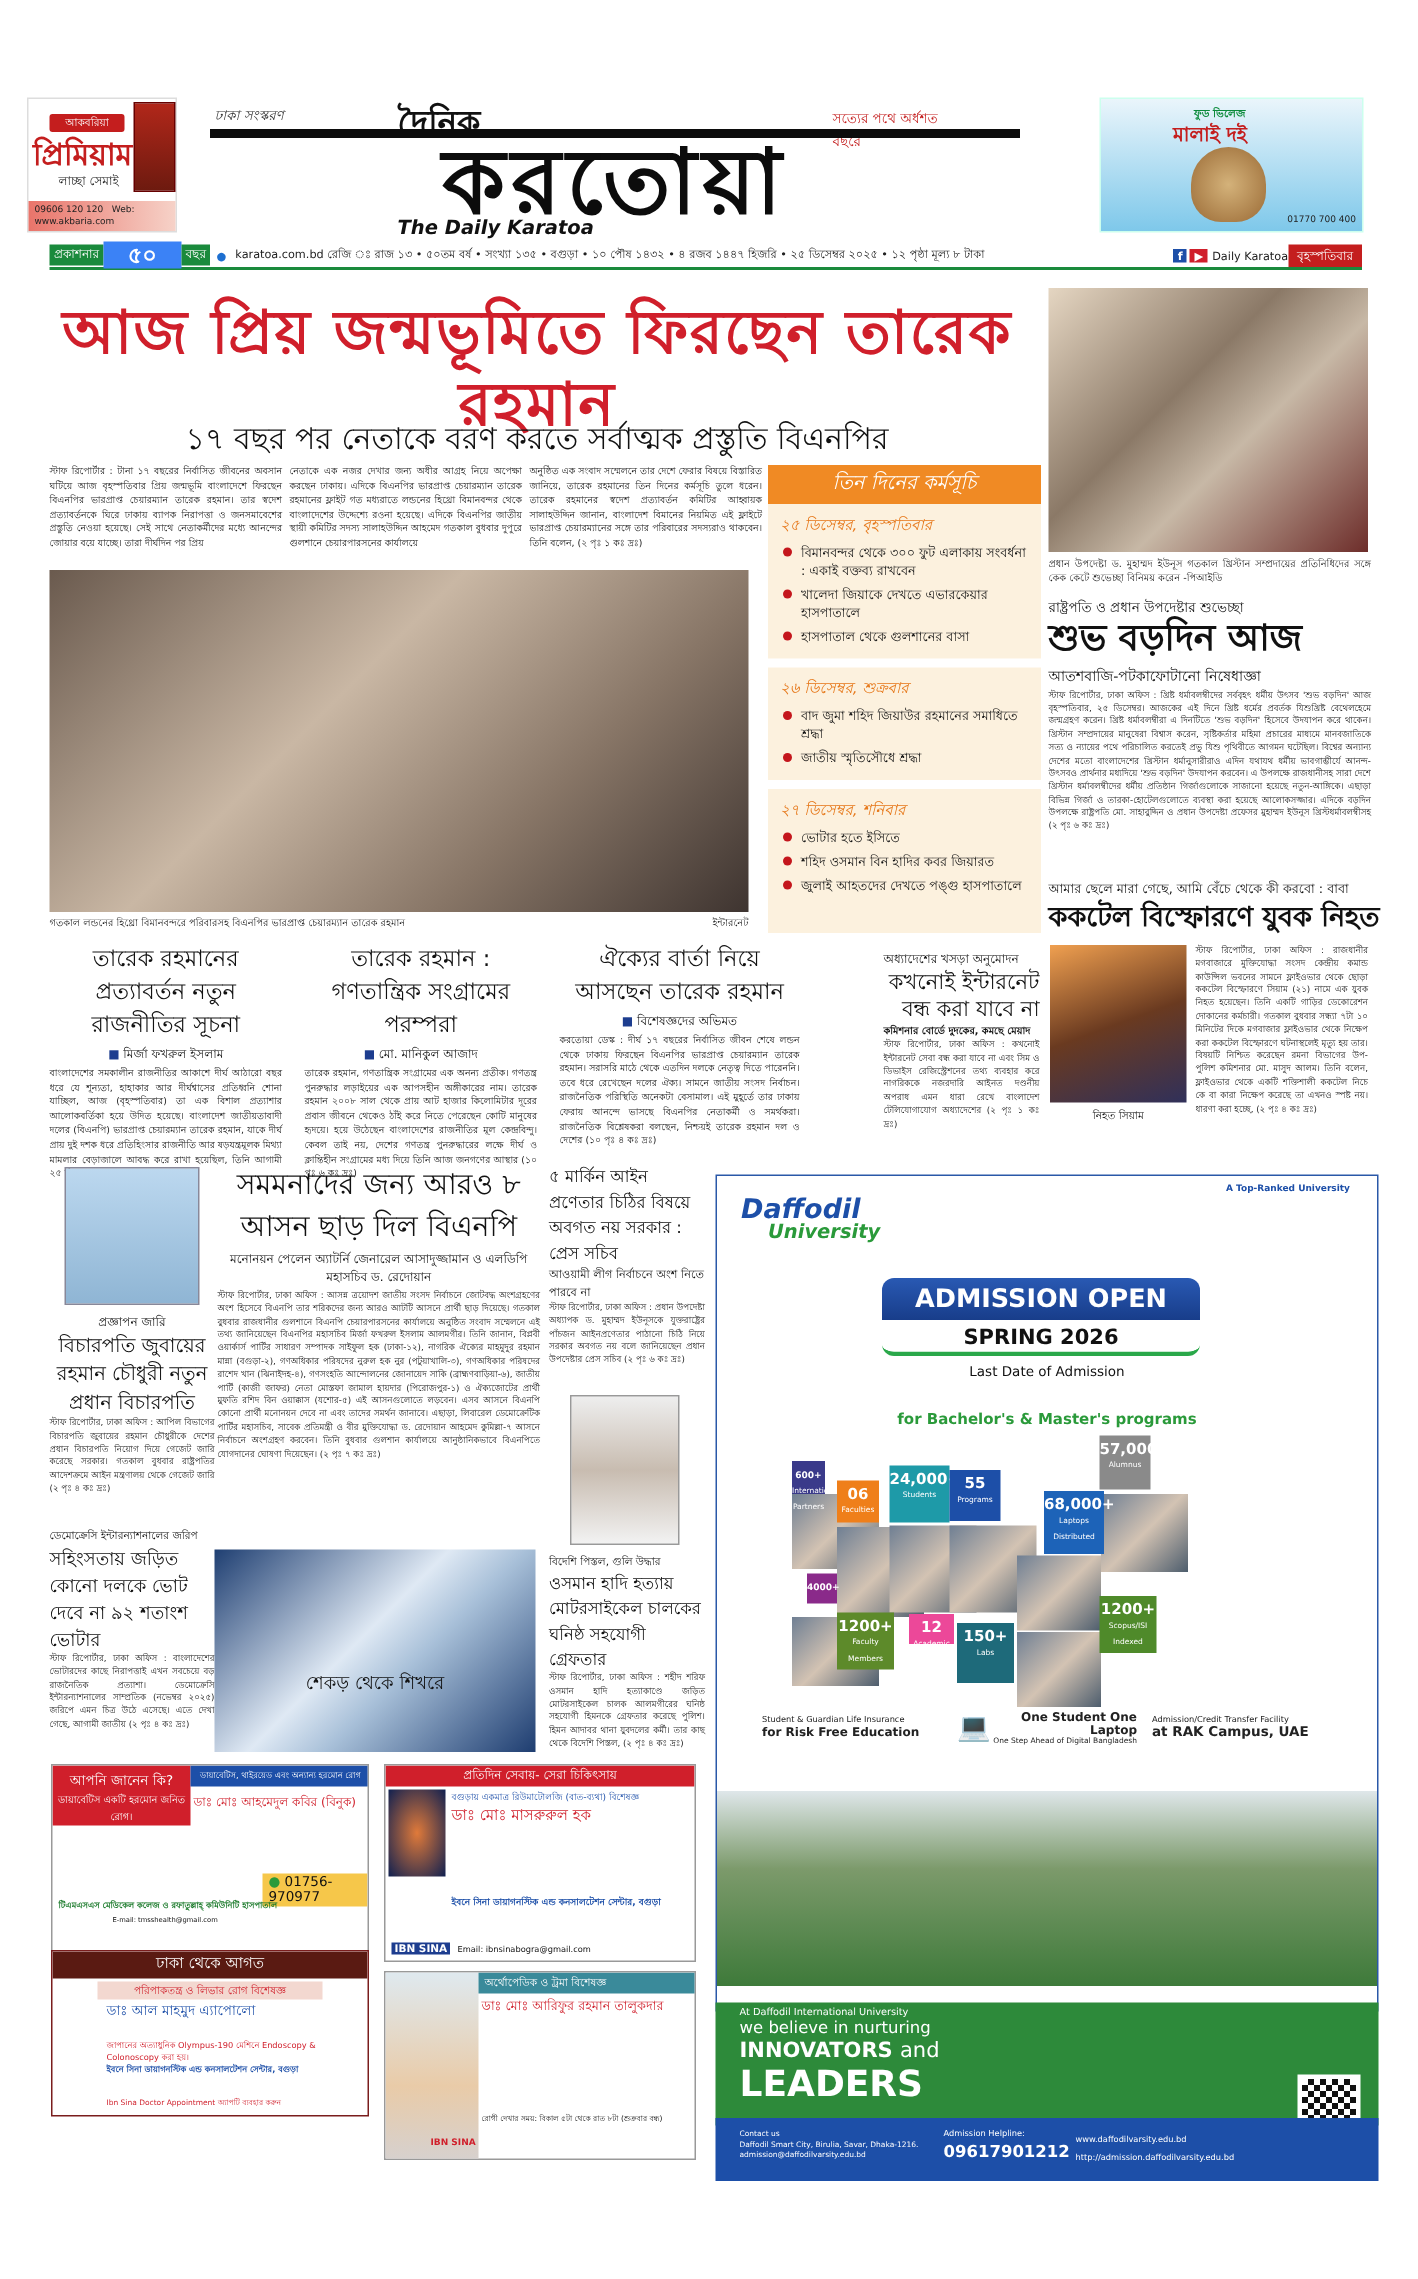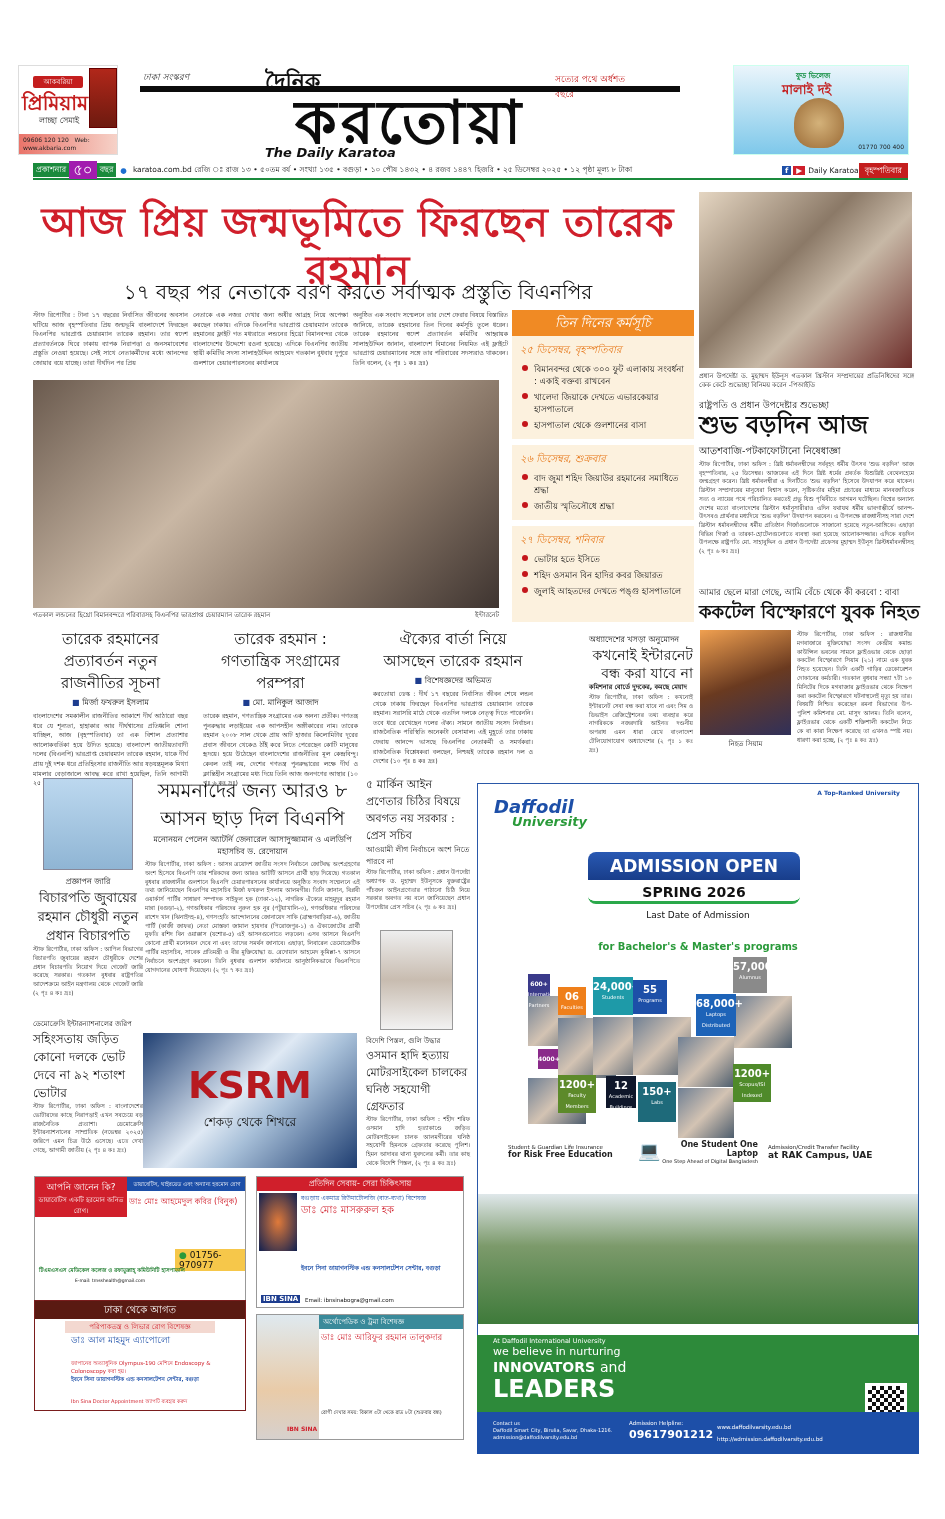--- a/index.html
+++ b/index.html
@@ -20,21 +20,21 @@
 #masthead-logo{left:140px;top:86px;width:540px;height:60px;font-size:60px;font-weight:bold;line-height:60px;text-align:center;color:#0c0c0c;letter-spacing:4px;border-top:6px solid #0c0c0c}
 #masthead-en{left:265px;top:145px;font-size:13px;font-weight:bold;font-style:italic;color:#111}
 #ad-right{left:733px;top:65px;width:176px;height:90px;background:linear-gradient(#eaf5fb,#7ec8ea);border:1px solid #cfe}
 #ad-right .t1{position:absolute;left:62px;top:4px;font-size:7px;color:#0a8a3a;font-weight:bold}
 #ad-right .t2{position:absolute;left:48px;top:14px;font-size:13px;color:#c41e1e;font-weight:bold}
 #ad-right .pot{position:absolute;left:60px;top:32px;width:50px;height:50px;border-radius:50% 50% 40% 40%;background:radial-gradient(#d4b27a,#9a6a35)}
 #ad-right .ph{position:absolute;right:4px;bottom:4px;font-size:6px;color:#222}
 
 #infobar{left:33px;top:162px;width:875px;height:18px;border-bottom:2px solid #1a8a3c;display:flex;align-items:center;font-size:7.5px;color:#222}
 #infobar .pub{background:#1a8a3c;color:#fff;height:14px;line-height:14px;padding:0 3px;font-size:8px}
-#infobar .yr{background:#a21caf;color:#fff;height:18px;line-height:18px;font-size:15px;padding:0 4px;font-weight:normal}
+#infobar .yr{background:#3b82f6;color:#fff;height:18px;line-height:18px;font-size:15px;padding:0 16px;font-weight:bold}
 #infobar .rest{margin-left:6px;white-space:nowrap;flex:1}
 #infobar .day{background:#c41e1e;color:#fff;padding:1px 6px;font-size:8px;margin-left:auto}
 
 #lead-h{left:33px;top:198px;width:650px;font-size:40px;line-height:48px;color:#d01f2b;font-weight:bold;text-align:center;letter-spacing:1px}
 #lead-sub{left:33px;top:277px;width:650px;font-size:20px;text-align:center;color:#111}
 .col{position:absolute;top:310px;width:155px}
 #photo-main{left:33px;top:380px;width:466px;height:228px;background:linear-gradient(135deg,#6a5a4e,#c9b7a4 40%,#877566 70%,#3e3430)}
 #photo-main .cap{position:absolute;left:0;bottom:-13px;width:100%;font-size:6.5px;color:#222;display:flex;justify-content:space-between}
 
 #sched{left:512px;top:310px;width:182px;height:312px;background:#fcf1de}
@@ -199,21 +199,20 @@
   <div class="t" style="font-size:5.8px;line-height:8.8px">স্টাফ রিপোর্টার, ঢাকা অফিস : প্রধান উপদেষ্টা অধ্যাপক ড. মুহাম্মদ ইউনূসকে যুক্তরাষ্ট্রের পাঁচজন আইনপ্রণেতার পাঠানো চিঠি নিয়ে সরকার অবগত নয় বলে জানিয়েছেন প্রধান উপদেষ্টার প্রেস সচিব (২ পৃঃ ৬ কঃ দ্রঃ)</div>
 </div>
 <div class="abs" style="left:380px;top:930px;width:73px;height:100px;background:linear-gradient(#eee,#c8bcb0 50%,#f2f2f2);border:1px solid #999"></div>
 <div class="abs" style="left:366px;top:1035px;width:104px">
   <div style="font-size:7px">বিদেশি পিস্তল, গুলি উদ্ধার</div>
   <div style="font-size:11px;line-height:17px">ওসমান হাদি হত্যায় মোটরসাইকেল চালকের ঘনিষ্ঠ সহযোগী গ্রেফতার</div>
   <div class="t" style="font-size:5.8px;line-height:8.8px">স্টাফ রিপোর্টার, ঢাকা অফিস : শহীদ শরিফ ওসমান হাদি হত্যাকাণ্ডে জড়িত মোটরসাইকেল চালক আলমগীরের ঘনিষ্ঠ সহযোগী হিমনকে গ্রেফতার করেছে পুলিশ। হিমন আদাবর থানা যুবদলের কর্মী। তার কাছ থেকে বিদেশি পিস্তল, (২ পৃঃ ৪ কঃ দ্রঃ)</div>
 </div>
 
 <div class="abs" id="ksrm">
-  <div class="lg">KSRM</div>
   <div class="tg">শেকড় থেকে শিখরে</div>
 </div>
 
 <div class="abs" id="daffodil">
   <div class="logo1">Daffodil</div>
   <div class="logo2">University</div>
   <div class="rank">A Top-Ranked University</div>
   <div class="ao">
     <div class="ao1">ADMISSION OPEN</div>
     <div class="ao2">SPRING 2026</div>
@@ -230,21 +229,21 @@
       <div class="pic" style="left: 50px; top: 294px; width: 58px; height: 46px;"></div>
       <div class="pic" style="left: 200px; top: 304px; width: 56px; height: 50px;"></div>
       <div class="stat" style="left: 50px; top: 190px; width: 22px; height: 22px; background: rgb(58, 58, 138); font-size: 6px;"><span>600+</span><small>International Partners</small></div>
       <div class="stat" style="left: 80px; top: 203px; width: 28px; height: 28px; background: rgb(239, 127, 26); font-size: 10px;"><span>06</span><small>Faculties</small></div>
       <div class="stat" style="left: 115px; top: 193px; width: 40px; height: 38px; background: rgb(30, 154, 168); font-size: 10px;"><span>24,000+</span><small>Students</small></div>
       <div class="stat" style="left: 155px; top: 196px; width: 34px; height: 34px; background: rgb(29, 79, 168); font-size: 10px;"><span>55</span><small>Programs</small></div>
       <div class="stat" style="left: 218px; top: 210px; width: 40px; height: 42px; background: rgb(29, 99, 184); font-size: 10px;"><span>68,000+</span><small>Laptops Distributed</small></div>
       <div class="stat" style="left: 255px; top: 173px; width: 34px; height: 36px; background: rgb(138, 138, 138); font-size: 10px;"><span>57,000+</span><small>Alumnus</small></div>
       <div class="stat" style="left: 60px; top: 265px; width: 20px; height: 20px; background: rgb(138, 42, 138); font-size: 6px;"><span>4000+</span><small></small></div>
       <div class="stat" style="left: 80px; top: 291px; width: 38px; height: 38px; background: rgb(93, 138, 42); font-size: 10px;"><span>1200+</span><small>Faculty Members</small></div>
-      <div class="stat" style="left: 128px; top: 292px; width: 30px; height: 32px; background: #0f172a; font-size: 10px;"><span>12</span><small>Academic Buildings</small></div>
+      <div class="stat" style="left: 128px; top: 292px; width: 30px; height: 20px; background: #ec4899; font-size: 10px;"><span>12</span><small>Academic Buildings</small></div>
       <div class="stat" style="left: 160px; top: 298px; width: 38px; height: 40px; background: rgb(30, 106, 122); font-size: 10px;"><span>150+</span><small>Labs</small></div>
       <div class="stat" style="left: 255px; top: 280px; width: 38px; height: 38px; background: rgb(79, 138, 42); font-size: 10px;"><span>1200+</span><small>Scopus/ISI Indexed Research in 2024</small></div>
     </div>
   <div class="feat" style="left:30px;top:360px;width:110px;text-align:left">
       <div style="font-size:5.5px">Student &amp; Guardian Life Insurance</div>
       <div style="font-size:8px;font-weight:bold">for Risk Free Education</div>
     </div>
   <div class="feat" style="left:160px;top:356px;width:120px;text-align:right">
       <span style="float:left;font-size:18px">💻</span>
       <div style="font-size:8px;font-weight:bold">One Student One Laptop</div>

